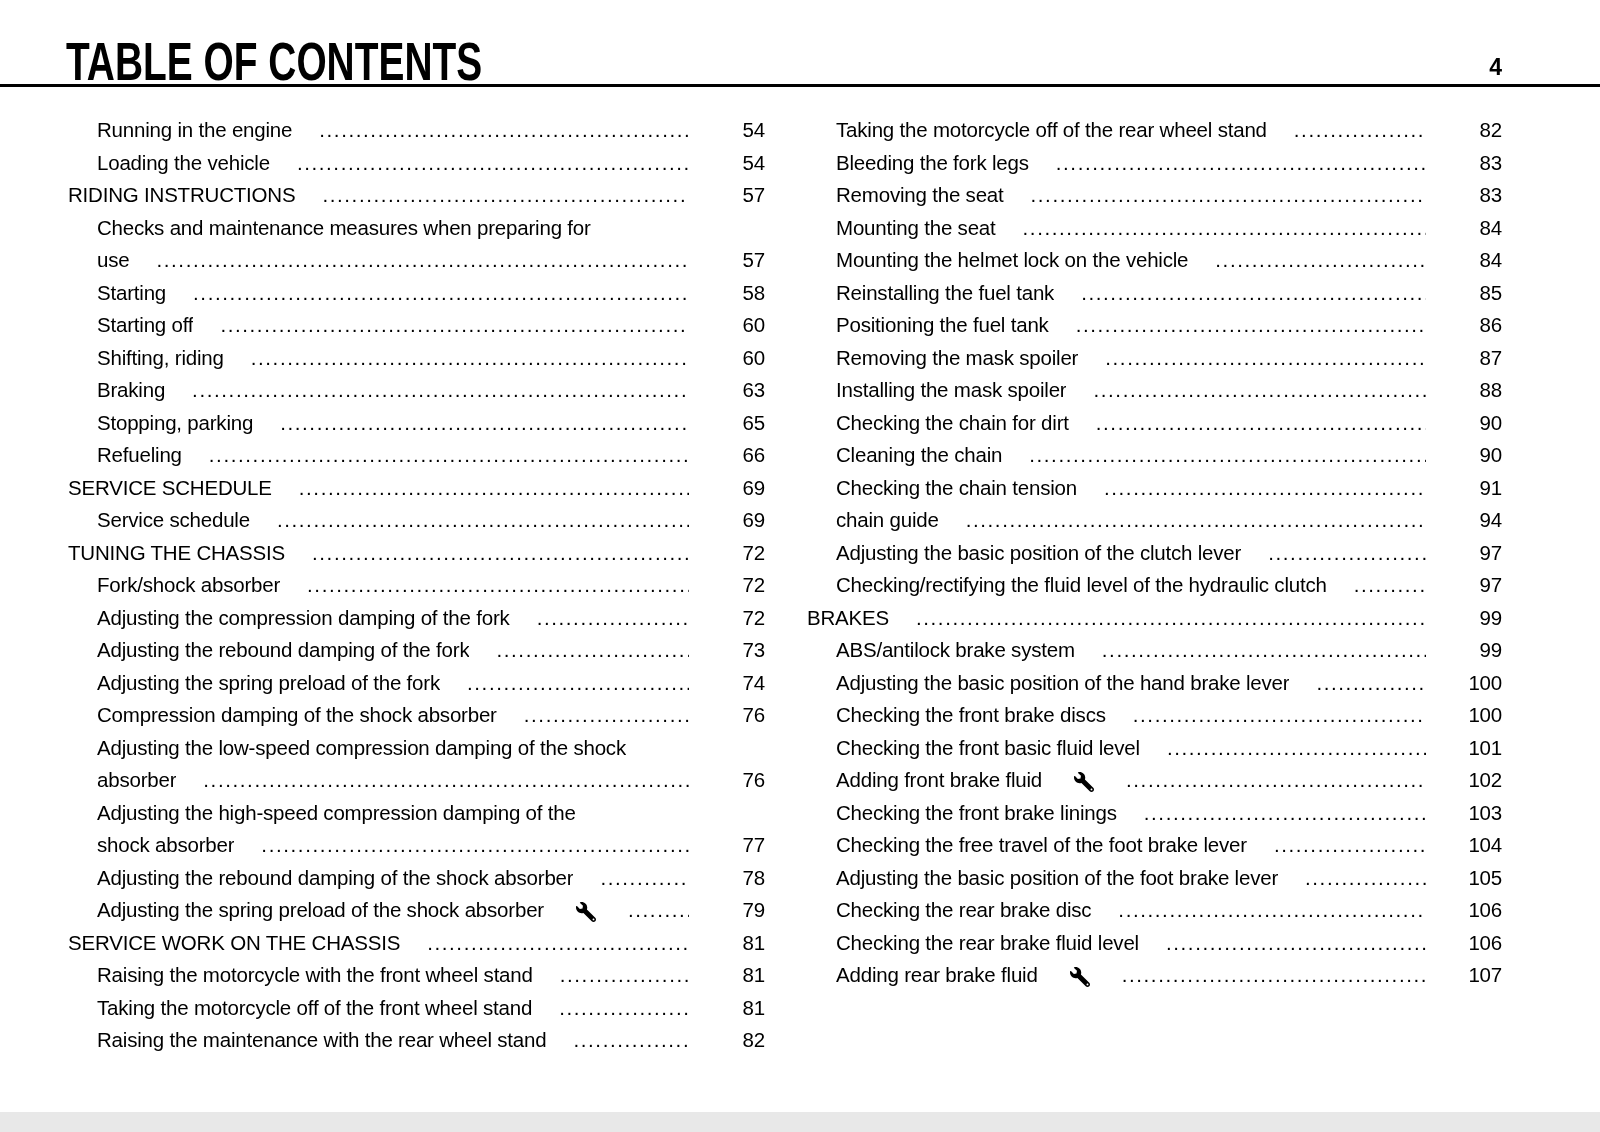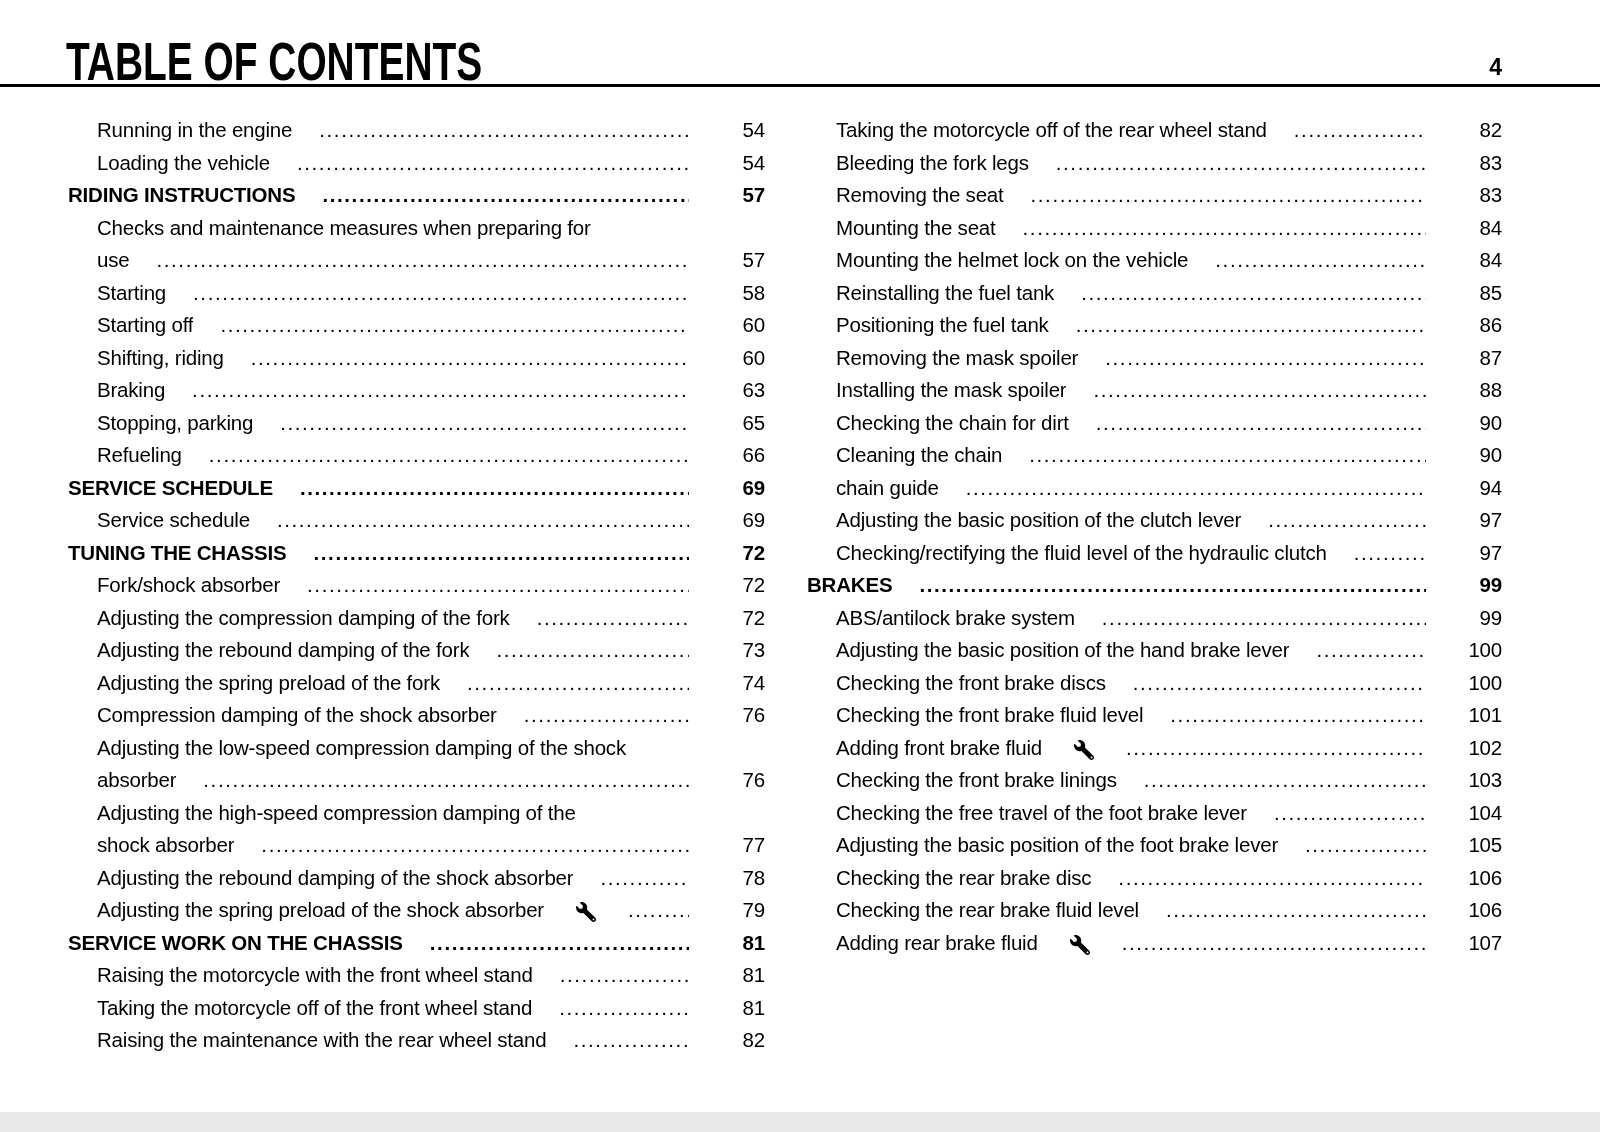--- a/index.html
+++ b/index.html
@@ -24,21 +24,21 @@
   .columns { position:absolute; top:114px; left:68px; display:flex; }
   .col { flex:none; }
   .col-left  { width:697px; margin-right:42px; }
   .col-right { width:695px; }
   .toc-entry { display:block; }
   .toc-row {
     display:flex; align-items:center; height:32.5px; line-height:32.5px;
     font-size:20.5px; letter-spacing:-0.2px; white-space:nowrap;gap:24px;
   }
   .level-1 .toc-row { padding-left:29px; }
-  .level-0 .toc-row { padding-left:0;font-weight:bold; }
+  .level-0 .toc-row { padding-left:0; }
   .toc-label { flex:0 1 auto; overflow:hidden; }
   .toc-leader { flex:1 1 0; min-width:0; overflow:hidden; padding-left:3px; }
   .toc-leader::before {
     content:"........................................................................................................................................";
     letter-spacing:1.6px;
   }
   .toc-page { flex:none; width:52px; text-align:right; }
   .wrench-wrap { flex:none; display:inline-flex; margin:0 5px 0 8px; align-self:center; position:relative; top:2px; }
 </style>
 </head>
@@ -322,20 +322,27 @@
         </div>
         <div class="toc-entry level-1">
           <div class="toc-row">
             <span class="toc-label">Cleaning the chain</span>
             <span class="toc-leader"></span>
             <span class="toc-page">90</span>
           </div>
         </div>
         <div class="toc-entry level-1">
           <div class="toc-row">
+            <span class="toc-label">Checking the chain tension</span>
+            <span class="toc-leader"></span>
+            <span class="toc-page">91</span>
+          </div>
+        </div>
+        <div class="toc-entry level-1">
+          <div class="toc-row">
             <span class="toc-label">chain guide</span>
             <span class="toc-leader"></span>
             <span class="toc-page">94</span>
           </div>
         </div>
         <div class="toc-entry level-1">
           <div class="toc-row">
             <span class="toc-label">Adjusting the basic position of the clutch lever</span>
             <span class="toc-leader"></span>
             <span class="toc-page">97</span>
@@ -371,21 +378,21 @@
         </div>
         <div class="toc-entry level-1">
           <div class="toc-row">
             <span class="toc-label">Checking the front brake discs</span>
             <span class="toc-leader"></span>
             <span class="toc-page">100</span>
           </div>
         </div>
         <div class="toc-entry level-1">
           <div class="toc-row">
-            <span class="toc-label">Checking the front brake fluid level</span>
+            <span class="toc-label">Checking the front basic fluid level</span>
             <span class="toc-leader"></span>
             <span class="toc-page">101</span>
           </div>
         </div>
         <div class="toc-entry level-1">
           <div class="toc-row">
             <span class="toc-label">Adding front brake fluid</span>
             <span class="wrench-wrap">
               <svg viewBox="0 0 512 512" width="20" height="20" aria-hidden="true">
                 <g transform="translate(512,0) scale(-1,1)">

